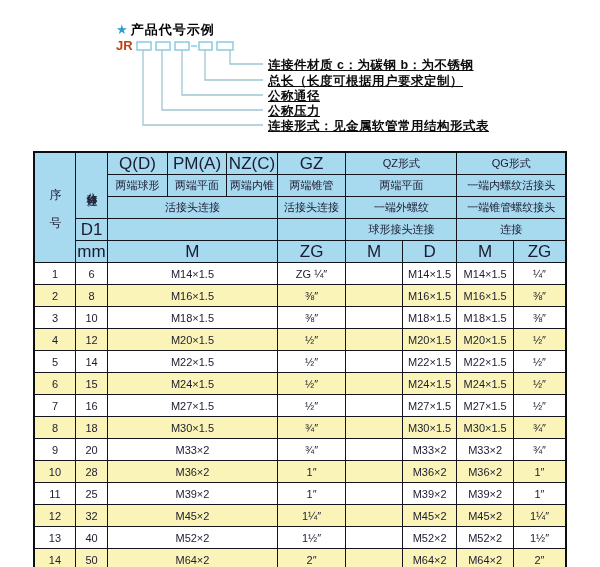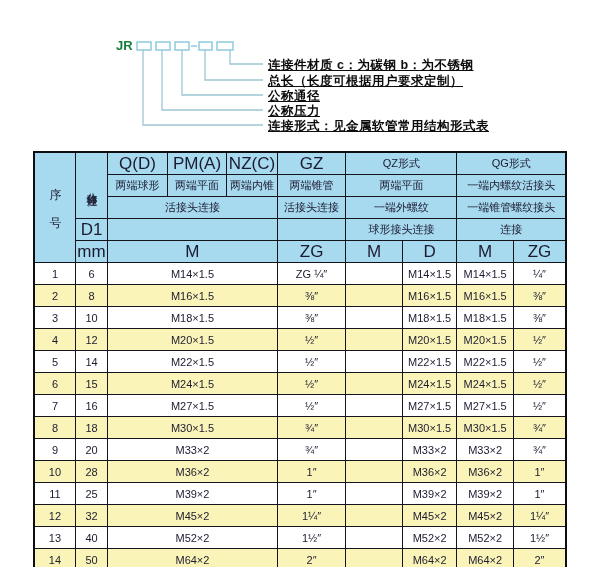--- a/index.html
+++ b/index.html
@@ -37,21 +37,21 @@
   .diagram-title .star {
     color: #2b9fd1;
     margin-right: 2px;
     font-weight: normal;
   }
   .jr-prefix {
     position: absolute;
     left: 116px; top: 38px;
     font-size: 13px;
     font-weight: bold;
-    color: #15803d;
+    color: #c2410c;
   }
   .diagram svg { position: absolute; left: 0; top: 0; }
   .code-label {
     position: absolute;
     left: 268px;
     font-size: 12.5px;
     font-weight: 600;
     color: #0d0d0d;
     white-space: nowrap;
     letter-spacing: 0.5px;
@@ -129,20 +129,21 @@
       <rect x="199" y="42" width="13" height="8" fill="none" stroke="#8ccadf" stroke-width="1.5"></rect>
       <rect x="217" y="42" width="16" height="8" fill="none" stroke="#8ccadf" stroke-width="1.5"></rect>
 
       <polyline points="230,50 230,64 263,64" fill="none" stroke="#9fc6d4" stroke-width="1.3"></polyline>
       <polyline points="205,50 205,80 263,80" fill="none" stroke="#9fc6d4" stroke-width="1.3"></polyline>
       <polyline points="182,50 182,95 263,95" fill="none" stroke="#9fc6d4" stroke-width="1.3"></polyline>
       <polyline points="162,50 162,110 263,110" fill="none" stroke="#9fc6d4" stroke-width="1.3"></polyline>
       <polyline points="143,50 143,125 263,125" fill="none" stroke="#9fc6d4" stroke-width="1.3"></polyline>
     </svg>
 
+    <div class="diagram-title"><span class="star">★</span><span>产品代号示例</span></div>
 
     <div class="jr-prefix">JR</div>
 
     <div class="code-label" style="top:57px">连接件材质  c：为碳钢  b：为不锈钢</div>
     <div class="code-label" style="top:73px">总长（长度可根据用户要求定制）</div>
     <div class="code-label" style="top:88px">公称通径</div>
     <div class="code-label" style="top:103px">公称压力</div>
     <div class="code-label" style="top:118px">连接形式：见金属软管常用结构形式表</div>
   </div>
 

